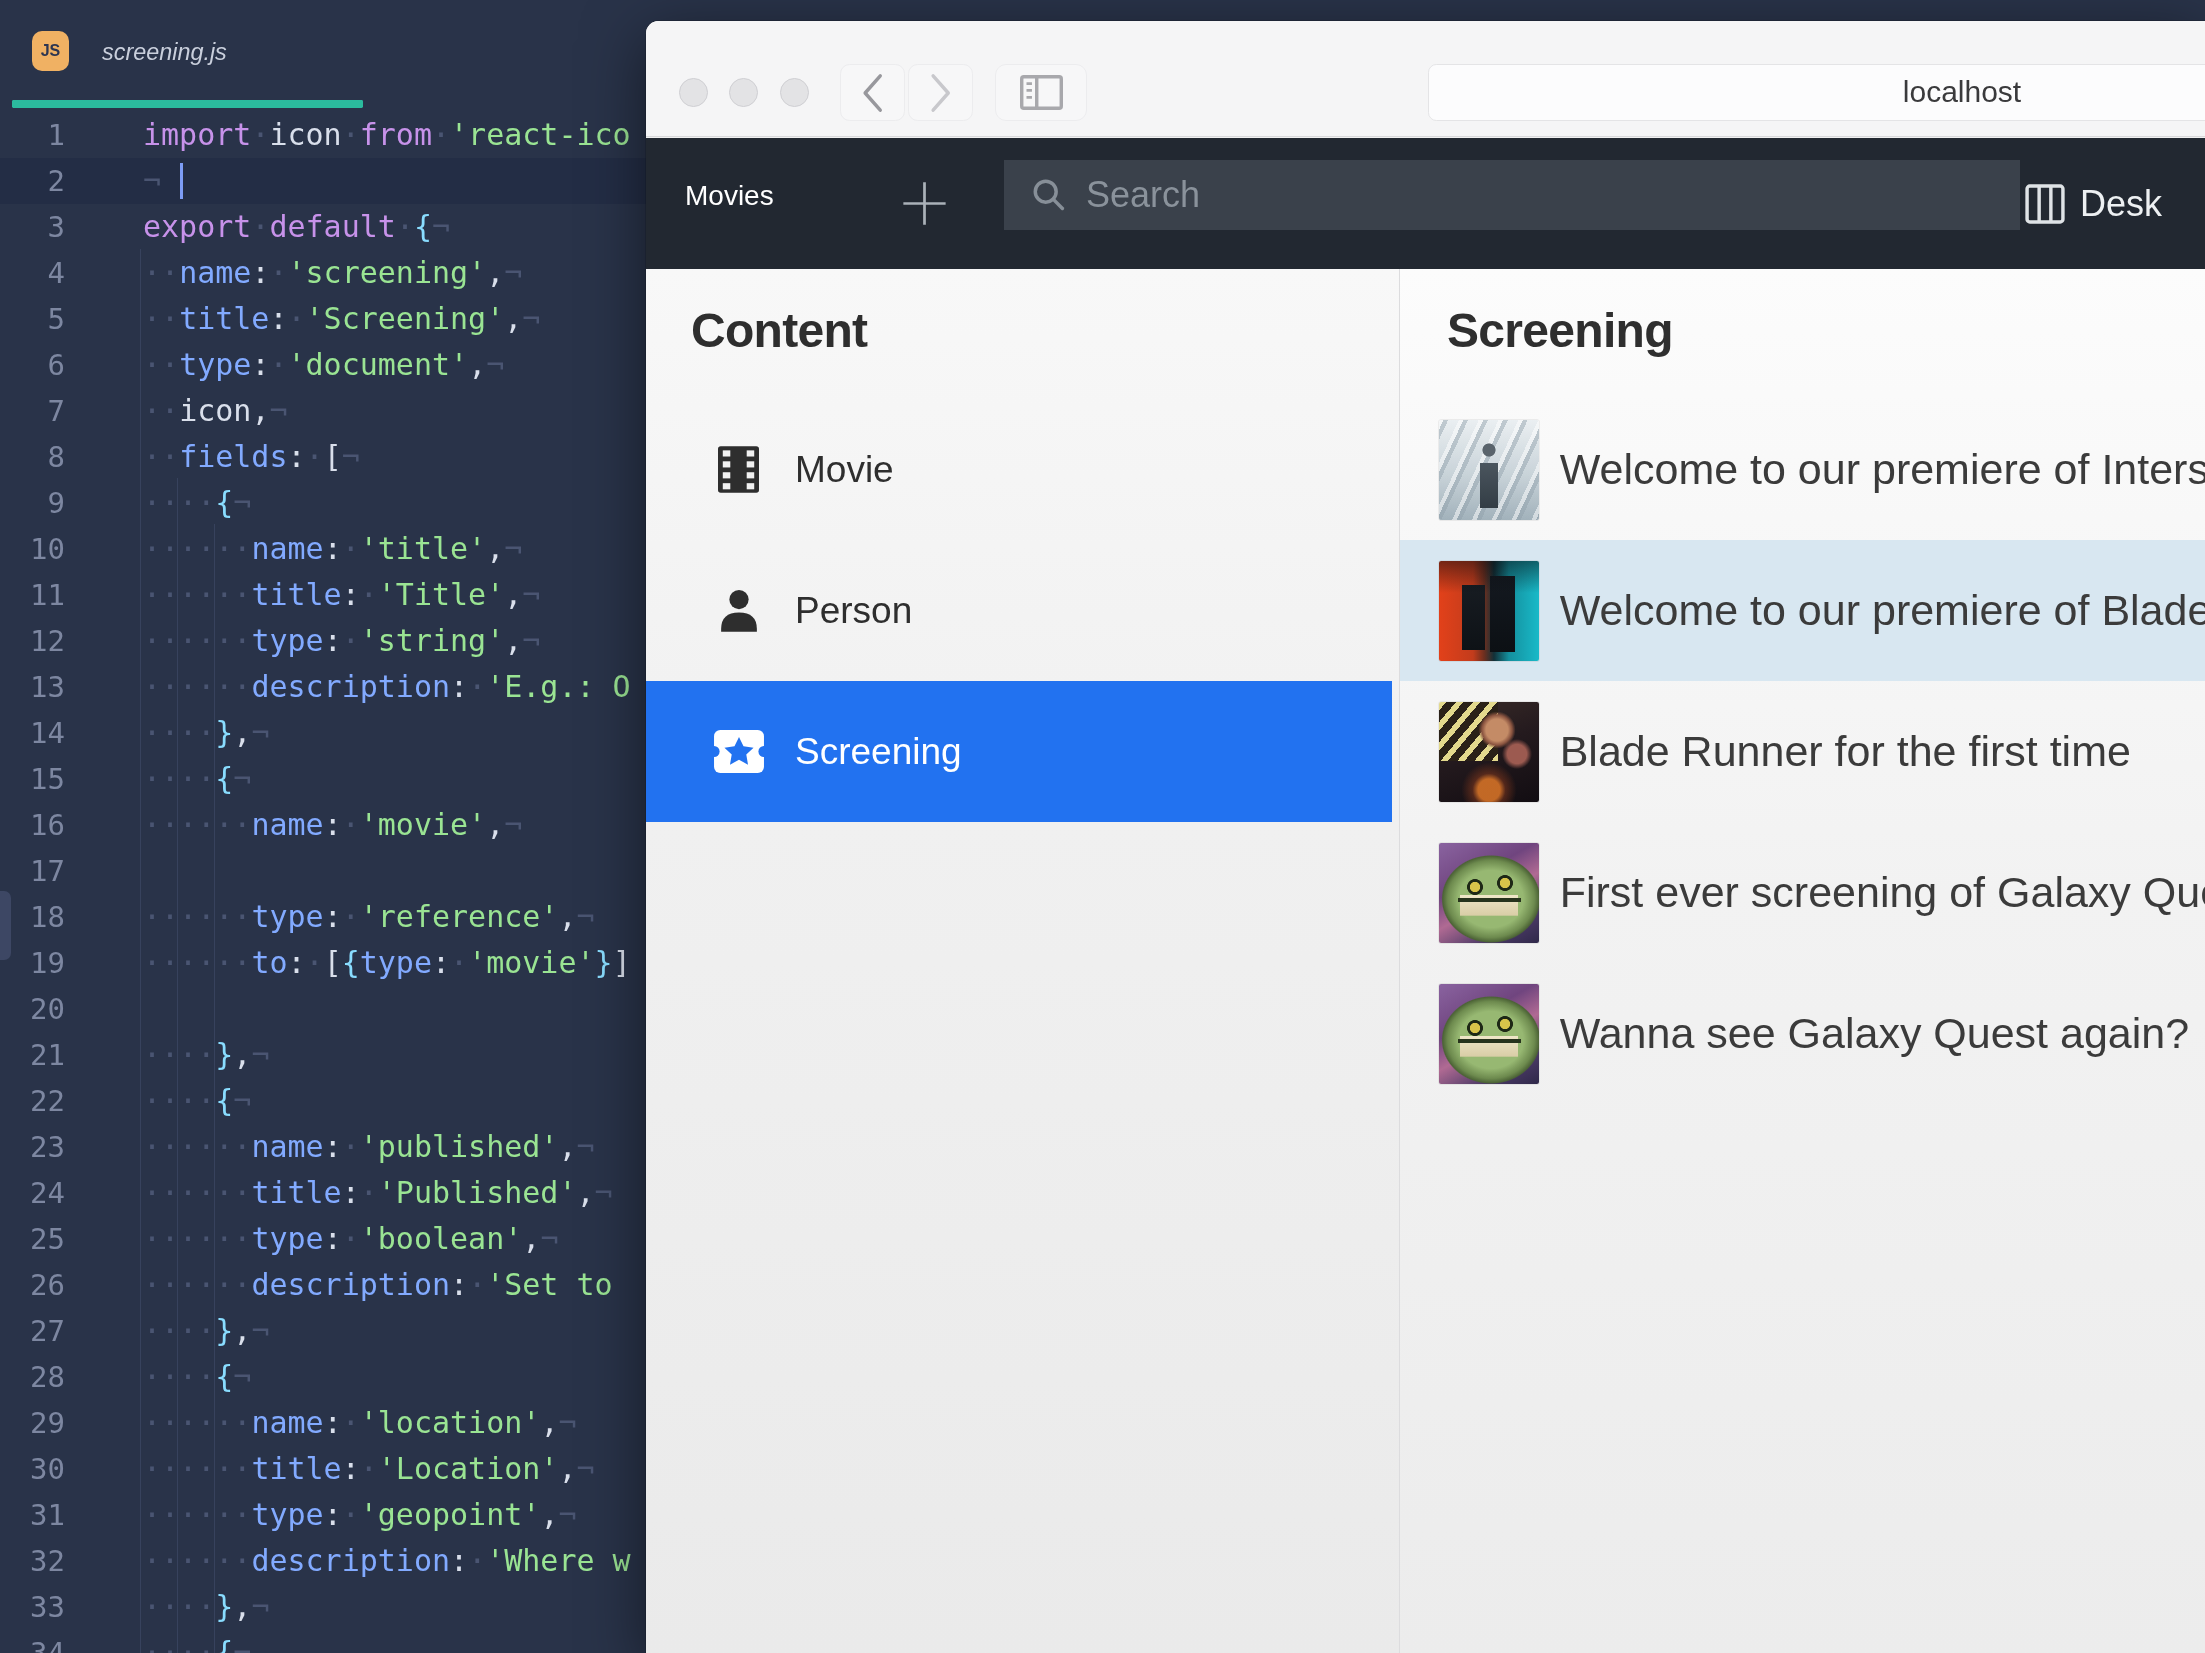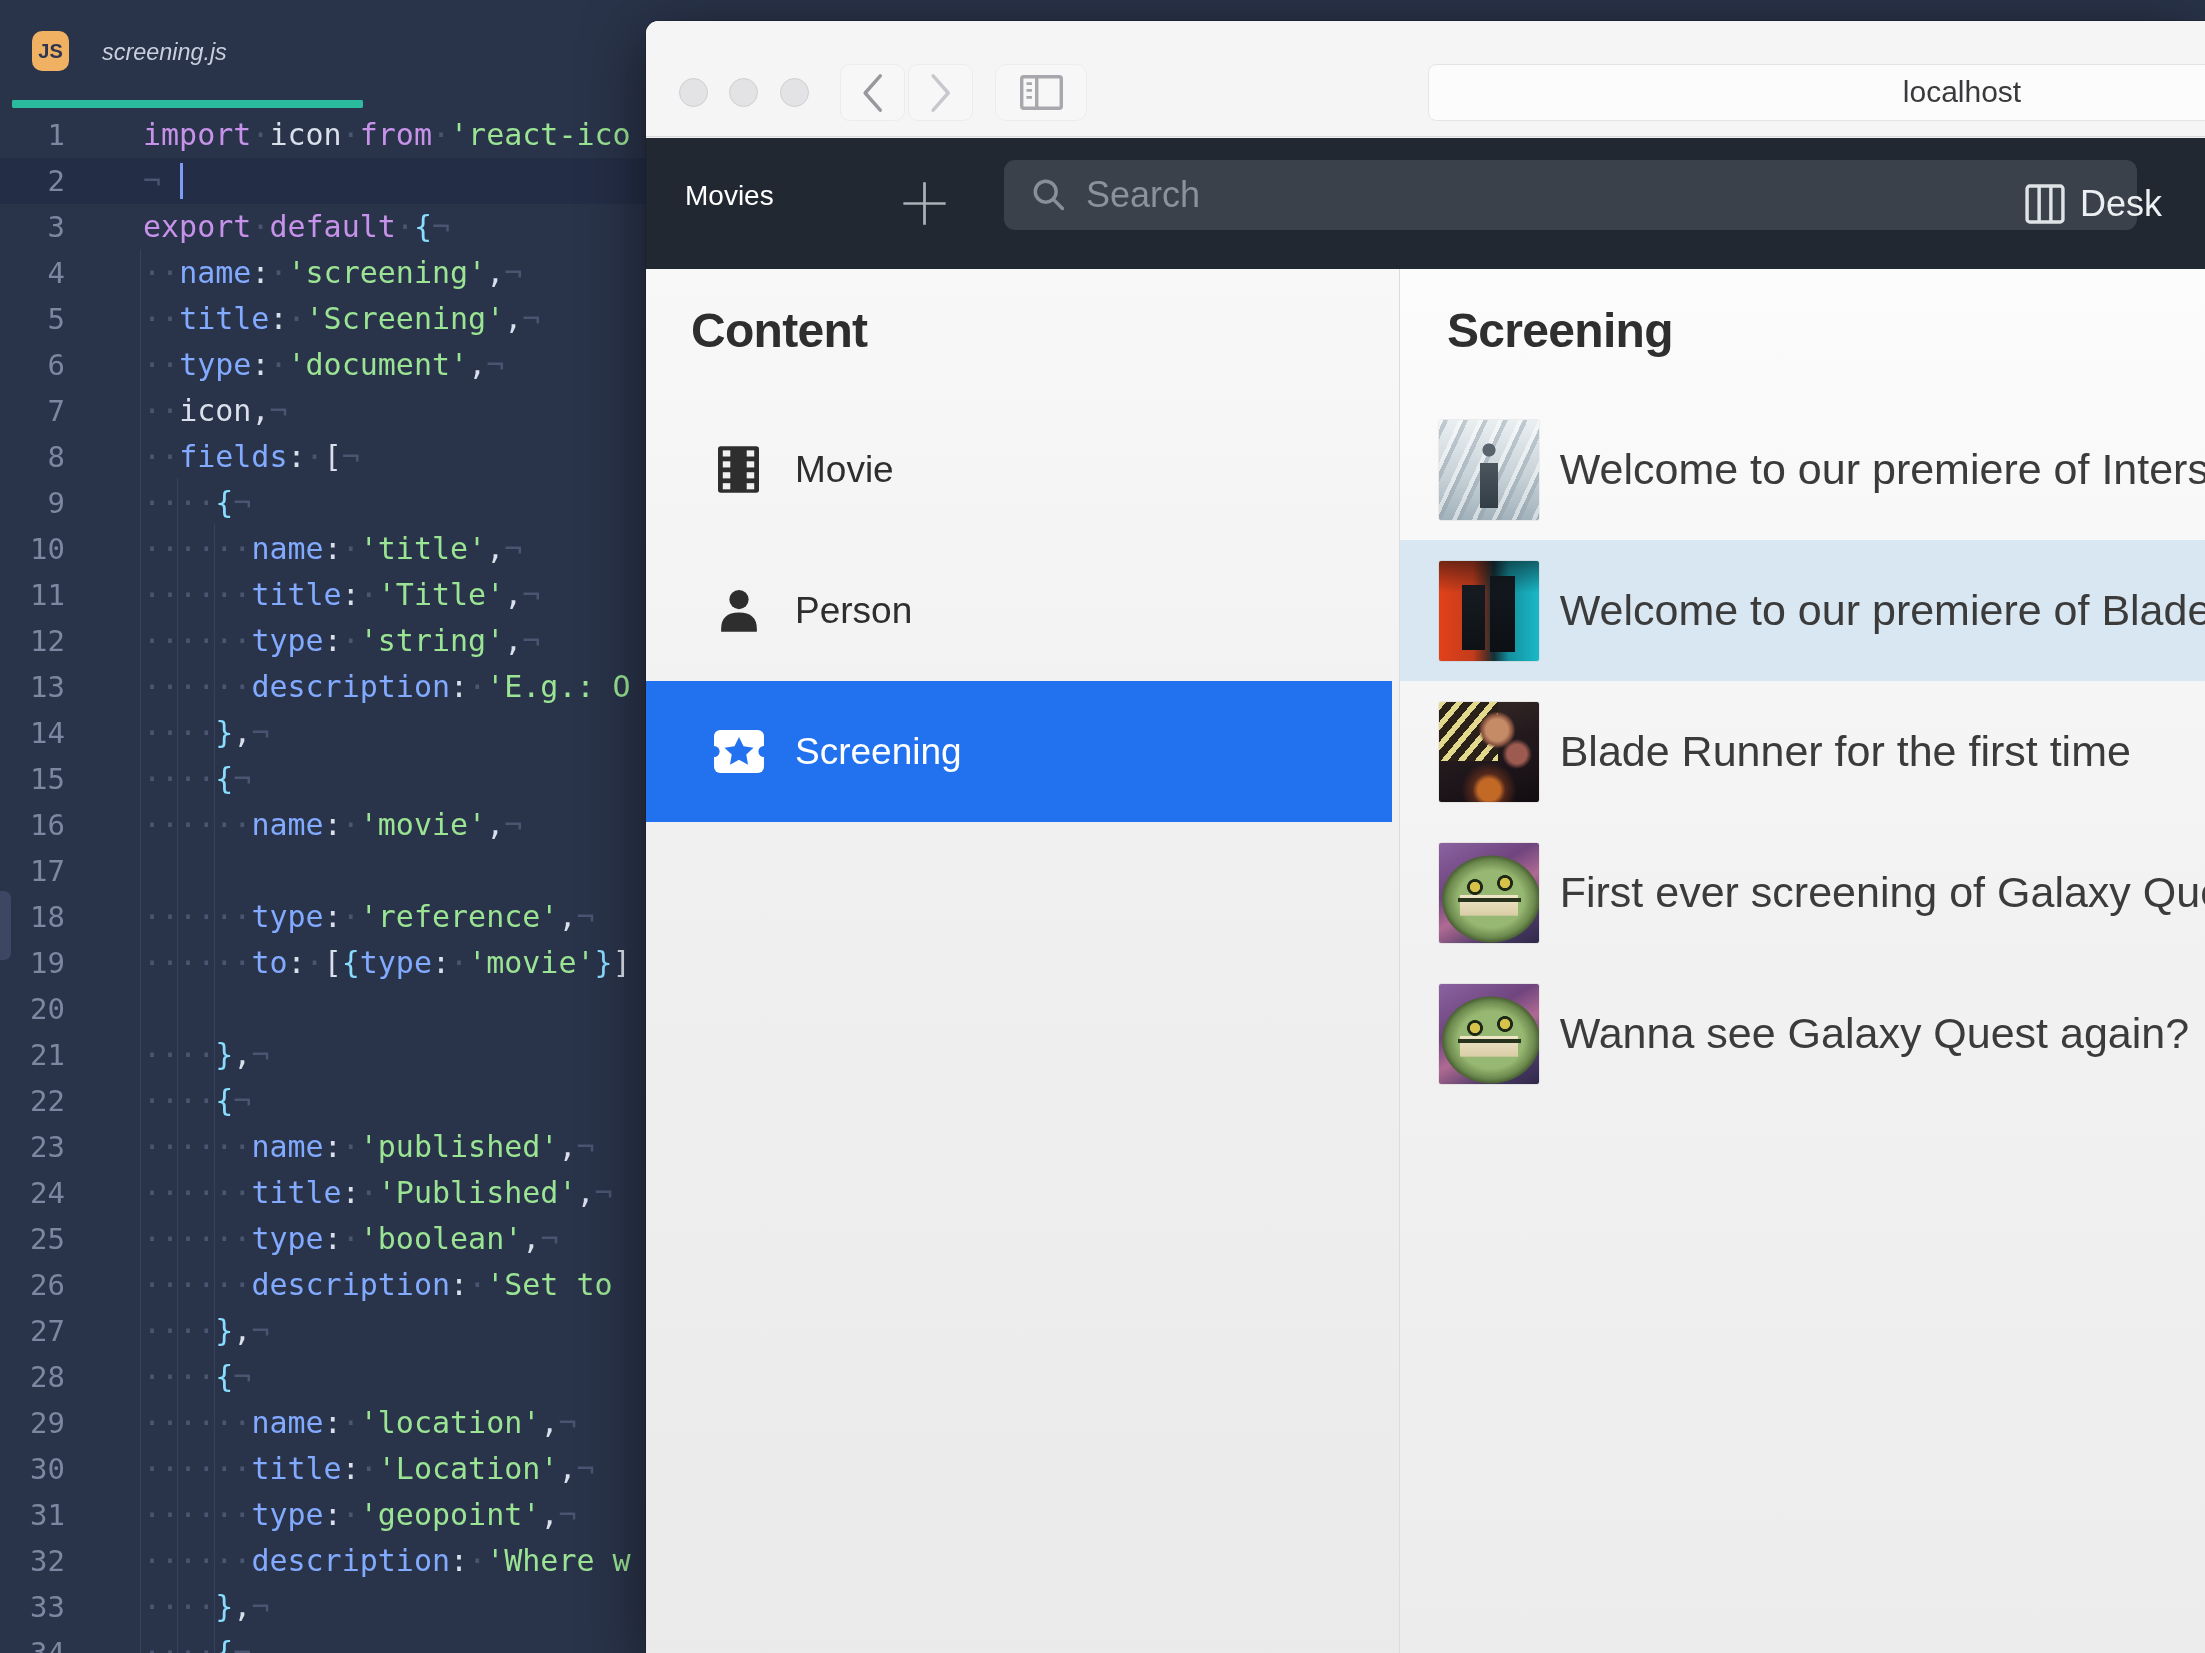--- a/index.html
+++ b/index.html
@@ -10,21 +10,21 @@
     --navbar:#222831; --searchfield:#3a414b;
   }
   *{margin:0;padding:0;box-sizing:border-box;}
   body{font-family:"Liberation Sans",sans-serif;}
   #stage{position:relative;width:2205px;height:1654px;overflow:hidden;background:var(--editor-bg);}
 
   
   #editor{position:absolute;inset:0;background:var(--editor-bg);font-family:"DejaVu Sans Mono",monospace;}
   .tabbar{position:absolute;top:0;left:0;right:0;height:110px;}
   .jsbadge{position:absolute;left:32px;top:31px;width:37px;height:40px;background:var(--badge);
-           border-radius:10px;color:#2c3551;font-weight:bold;font-size:20px;display:flex;
+           border-radius:10px;color:#2c3551;font-weight:bold;font-size:16px;display:flex;
            align-items:center;justify-content:center;font-family:"Liberation Sans",sans-serif;}
   .fname{position:absolute;left:102px;top:39px;font-style:italic;font-size:23.4px;color:#c9cfdc;
          font-family:"Liberation Sans",sans-serif;}
   .tab-underline{position:absolute;left:12.4px;top:100px;width:351px;height:7.6px;background:var(--tab-underline);border-radius:1.4px;}
 
   .code{position:absolute;top:112px;left:0;right:0;font-size:30px;}
   .crow{position:relative;height:46px;line-height:46px;white-space:pre;}
   .crow.active{background:var(--active-line);}
   .ln{position:absolute;left:0;width:65px;text-align:right;color:var(--gutter);font-size:29px;}
   .ct{position:absolute;left:143px;top:0;}
@@ -46,22 +46,22 @@
           background:#f7f7f8;display:flex;align-items:center;justify-content:center;}
   .b-back{left:194px;} .b-fwd{left:262px;}
   .tglbtn{position:absolute;left:349px;top:43px;width:92px;height:57px;border:1.4px solid #ececee;border-radius:11px;
           background:#f7f7f8;display:flex;align-items:center;justify-content:center;}
   .urlbar{position:absolute;left:782px;top:43px;width:1068px;height:57px;border:1.4px solid #e4e4e6;
           border-radius:8.3px;background:#fcfcfd;text-align:center;line-height:54px;font-size:30px;color:#3a3a3c;}
 
   .navbar{position:absolute;top:117px;left:0;right:0;height:131px;background:var(--navbar);}
   .brand{position:absolute;left:39px;top:42px;font-size:28px;font-weight:normal;color:#ffffff;}
   .plus{position:absolute;left:256px;top:43px;}
-  .search{position:absolute;left:358px;top:21.4px;width:1133px;height:70px;background:var(--searchfield);
-          border-radius:11px;display:flex;align-items:center;}
+  .search{position:absolute;left:358px;top:21.4px;width:1016px;height:70px;background:var(--searchfield);
+          border-radius:0;display:flex;align-items:center;}
   .search .mag{margin-left:25px;}
   .search .ph{margin-left:18px;font-size:36px;color:#8a929b;}
   .desk{position:absolute;left:1379px;top:0;height:100%;display:flex;align-items:center;gap:15px;}
   .desk span{font-size:36px;color:#edf0f2;}
 
   .content{position:absolute;top:248px;left:0;right:0;bottom:0;display:flex;}
   .sidebar{width:754px;border-right:1.4px solid #dcdcde;position:relative;
            background:linear-gradient(180deg,#f8f8f8 0%,#f0f0f0 40%,#eaeaea 100%);}
   .sidebar h2{position:absolute;left:45px;top:34px;font-size:48px;color:#2e2e2e;letter-spacing:-0.7px;}
   .sideitems{position:absolute;top:130px;left:0;right:7px;}

